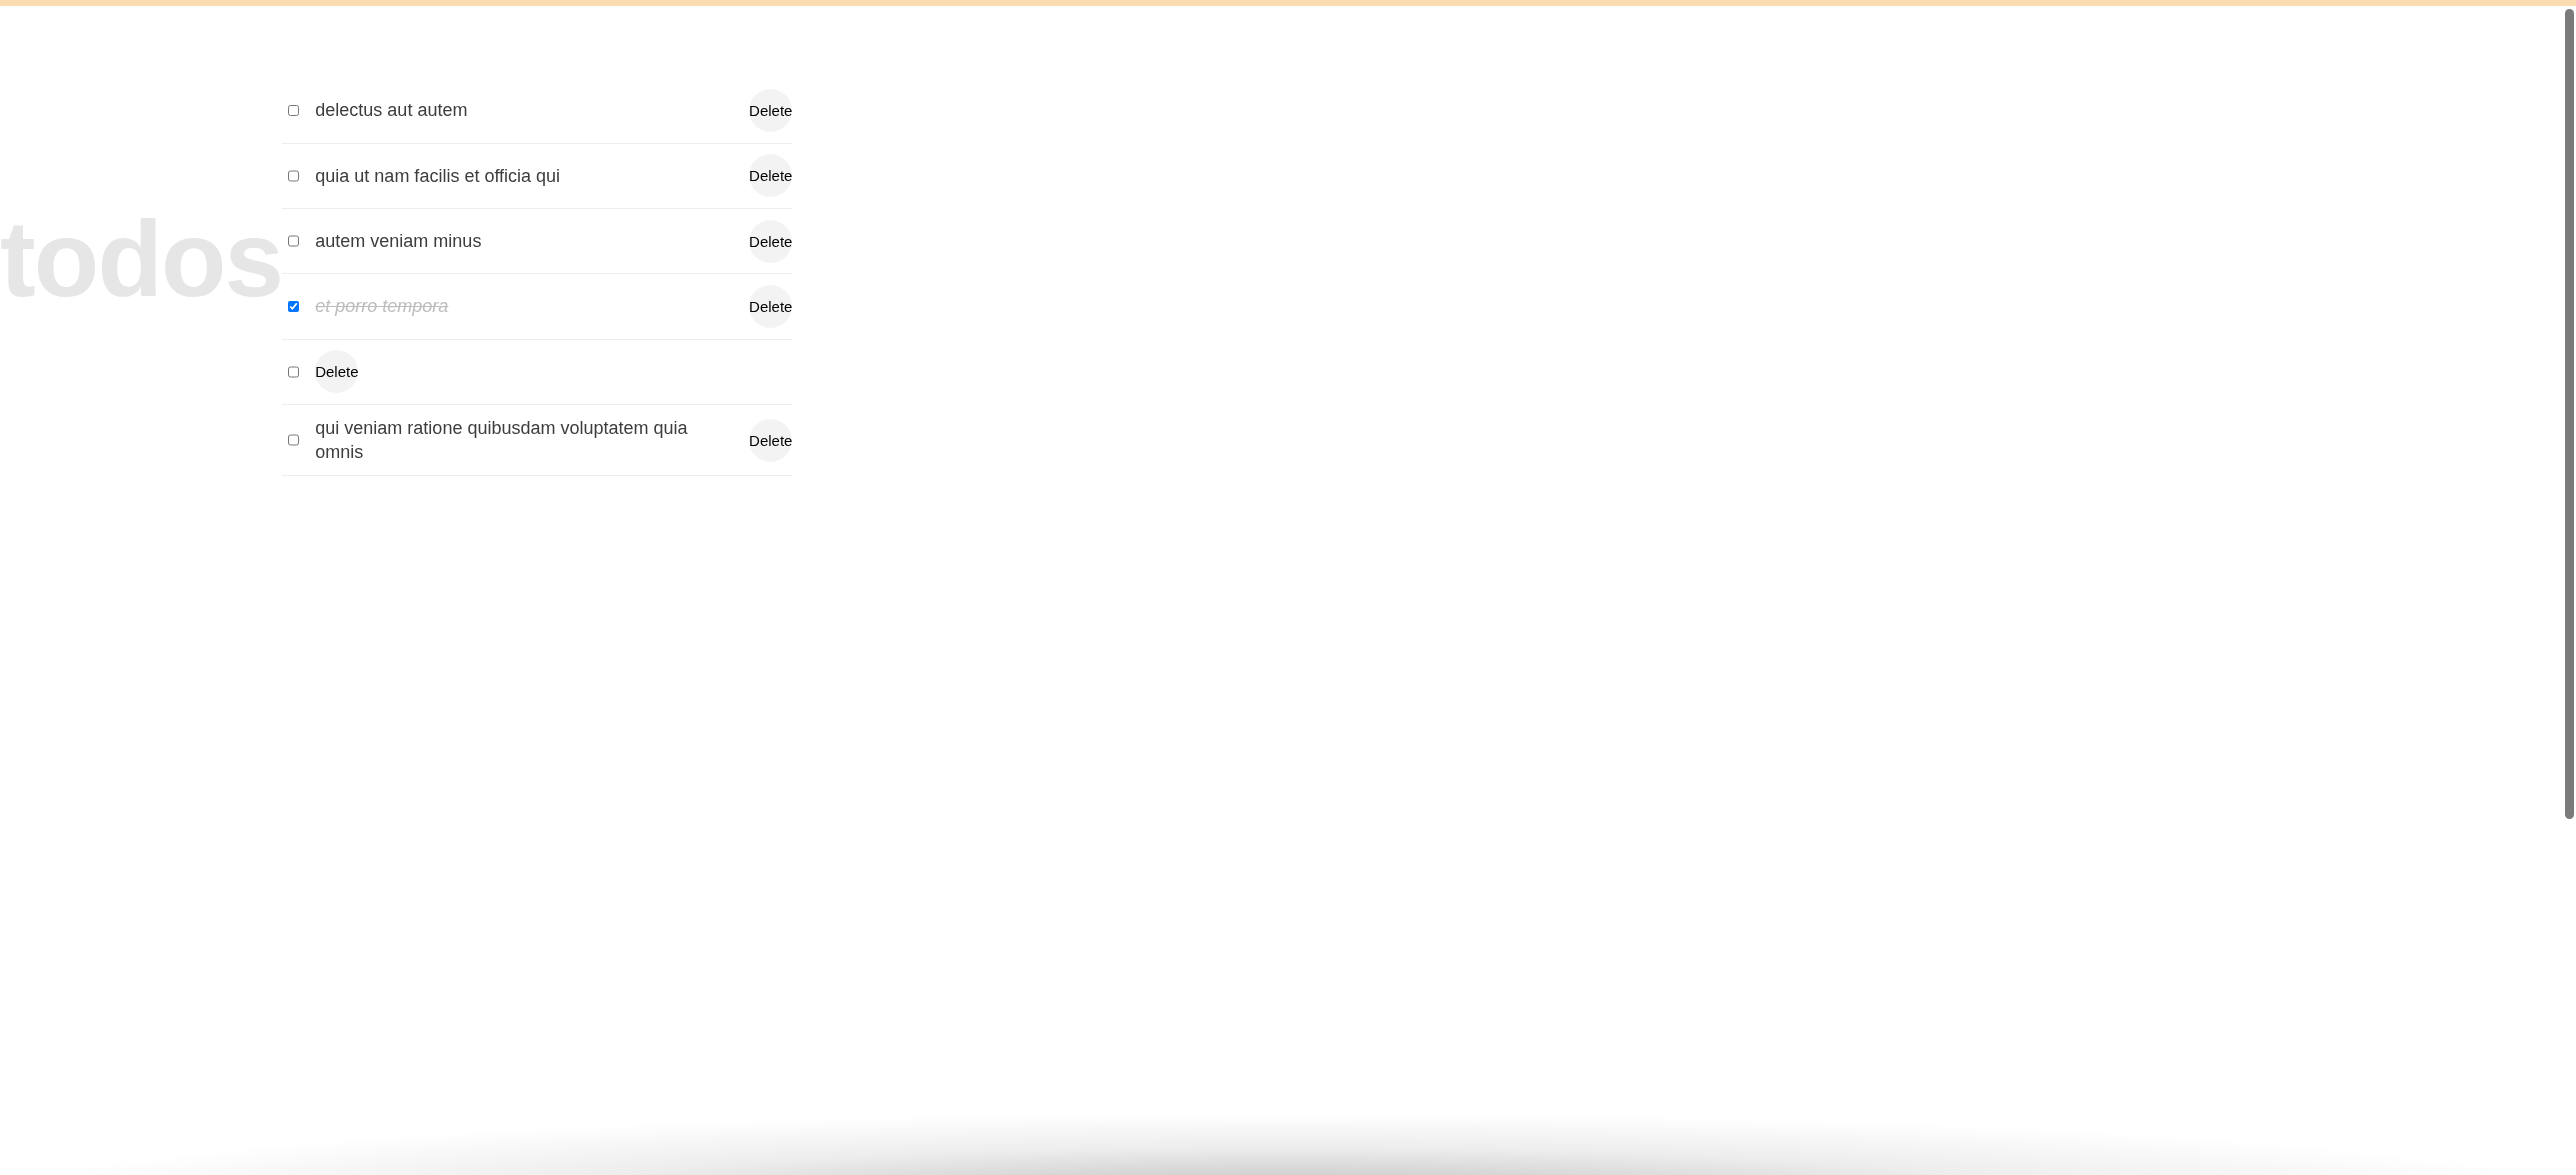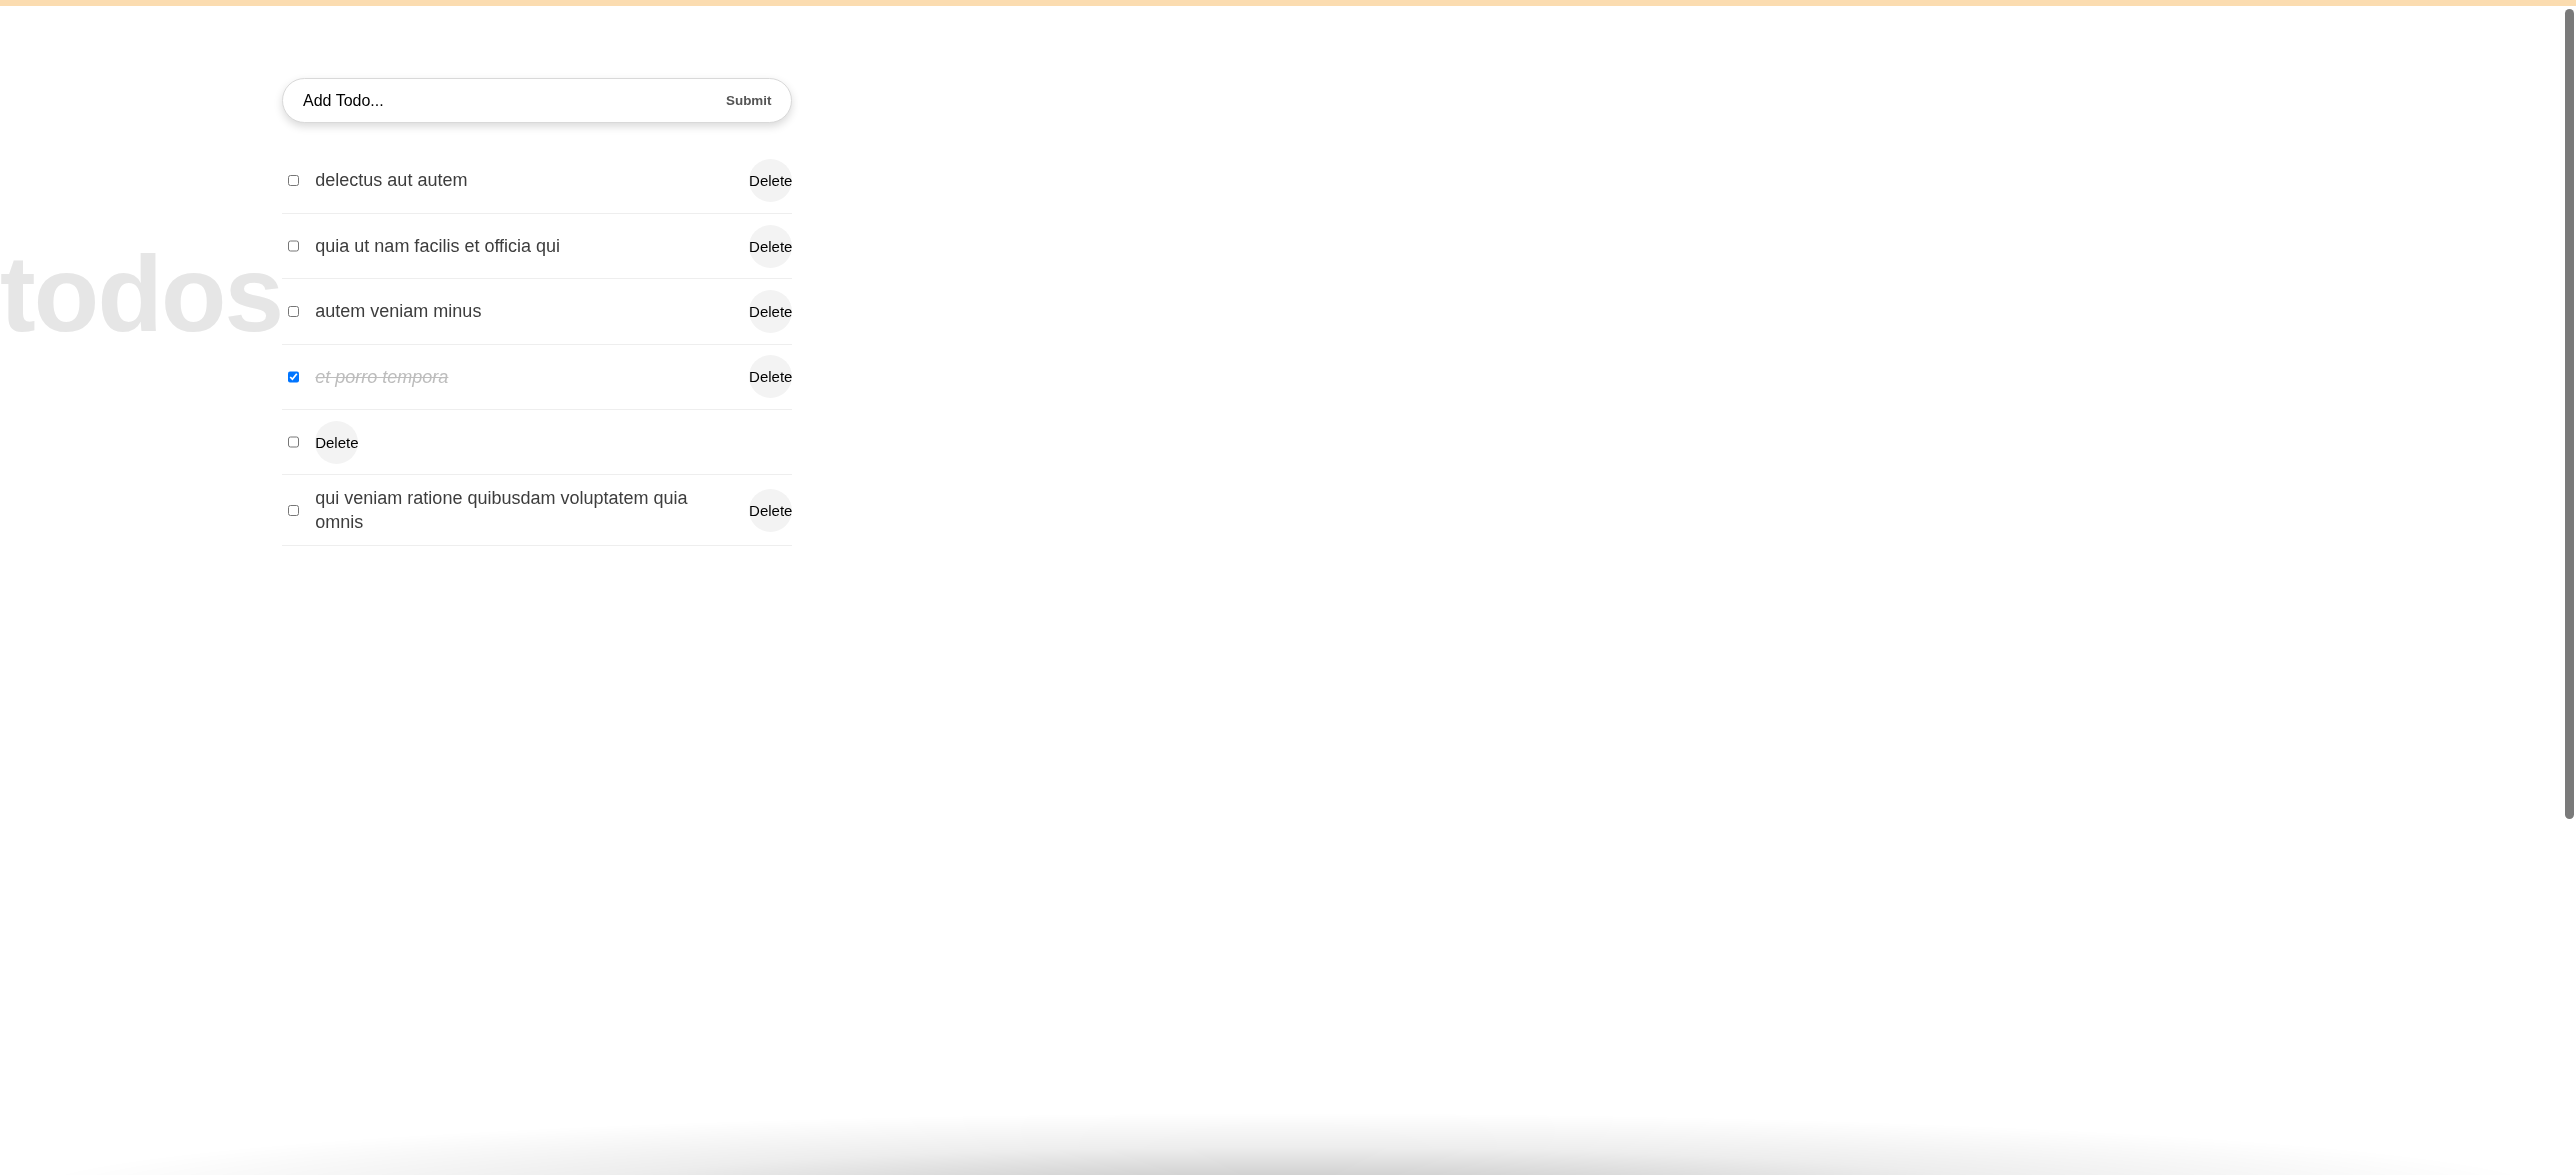--- a/index.html
+++ b/index.html
@@ -140,24 +140,20 @@
 </head>
 <body>
 
 <div class="top-bar"></div>
 
 <div class="app-container">
   <h1 class="title">todos</h1>
 
   <div class="content">
 
-    <form class="add-form">
-      <input class="add-input" type="text" placeholder="Add Todo..." style="">
-      <button class="submit-btn" type="submit">Submit</button>
-    </form>
 
     <ul class="todo-list" id="todo-list">
         <li class="todo-item">
           <input type="checkbox" class="todo-checkbox" style="">
           <span class="todo-text">delectus aut autem</span>
           <button class="delete-btn">Delete</button>
         </li>
         <li class="todo-item">
           <input type="checkbox" class="todo-checkbox" style="">
           <span class="todo-text">quia ut nam facilis et officia qui</span>

